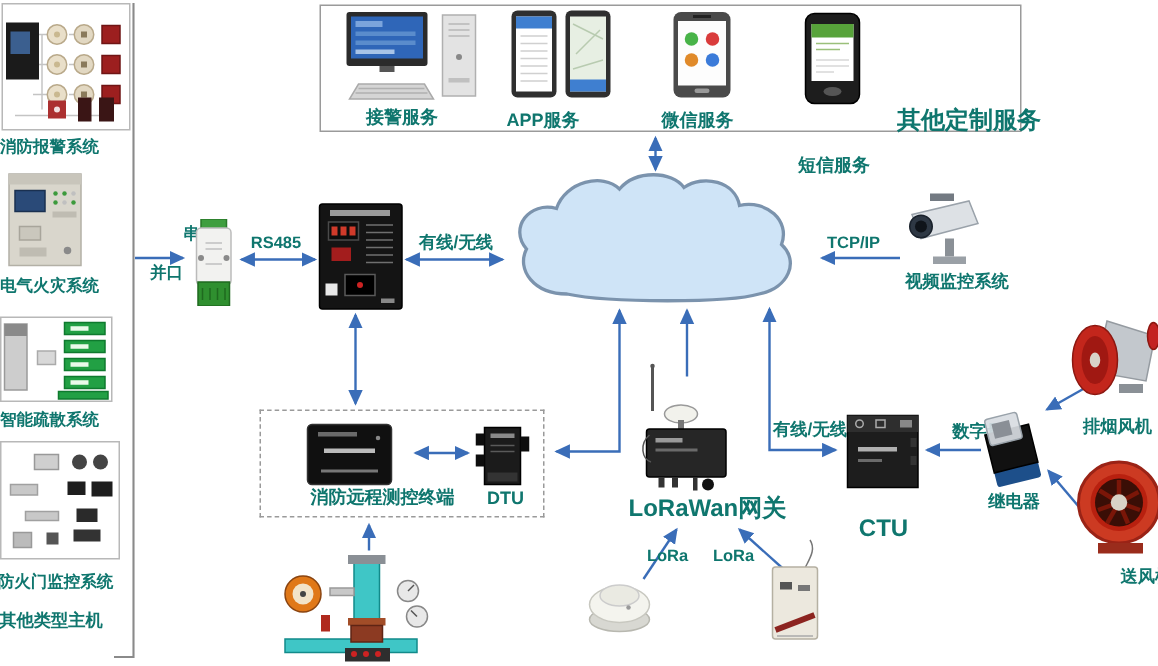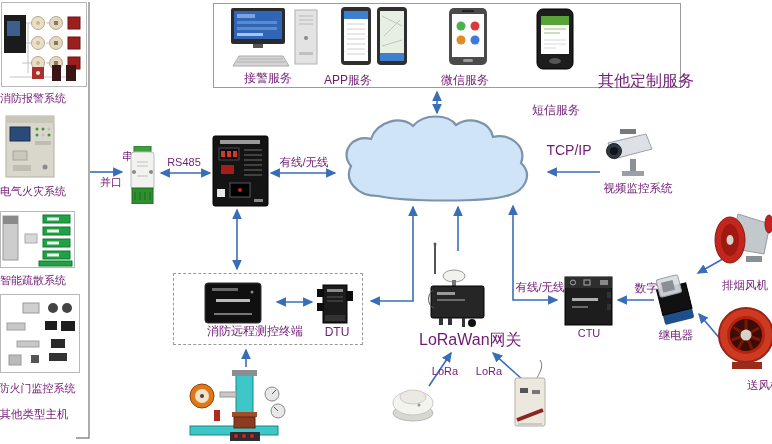--- a/index.html
+++ b/index.html
@@ -1,19 +1,19 @@
 <!DOCTYPE html>
 <html><head>
 <meta charset="utf-8">
 <style>
   html,body{margin:0;padding:0;background:#fff;}
   #canvas{position:relative;width:772px;height:444px;overflow:hidden;background:#fff;
           font-family:"Liberation Sans","DejaVu Sans",sans-serif;}
   .abs{position:absolute;}
-  .lbl{position:absolute;font-weight:400;color:#701a75;text-align:center;line-height:1.15;white-space:nowrap;}
+  .lbl{position:absolute;font-weight:700;color:#0f766e;text-align:center;line-height:1.15;white-space:nowrap;}
   .box{position:absolute;background:#fff;border:1px solid #b8b8b8;box-sizing:border-box;}
   .bigbox{position:absolute;border:1.5px solid #9a9a9a;box-sizing:border-box;background:#fff;}
   .dashbox{position:absolute;border:1.5px dashed #9a9a9a;box-sizing:border-box;}
   svg{display:block;}
 </style>
 </head>
 <body>
 
 <div id="canvas">
 
@@ -154,21 +154,21 @@
       <rect x="1" y="1" width="30" height="58" rx="4" fill="#2f2f2f"></rect>
       <rect x="4" y="5" width="24" height="50" fill="#ffffff"></rect>
       <rect x="4" y="5" width="24" height="8" fill="#3f7fd0"></rect>
       <path d="M7,18 H25 M7,23 H25 M7,28 H25 M7,33 H25 M7,38 H25 M7,43 H25 M7,48 H25" stroke="#d0d0d0"></path>
       <rect x="37" y="1" width="30" height="58" rx="4" fill="#2f2f2f"></rect>
       <rect x="40" y="5" width="24" height="50" fill="#e7efe3"></rect>
       <path d="M42,10 L62,20 M44,30 L60,14 M42,40 L62,34" stroke="#b8cbb0"></path>
       <rect x="40" y="47" width="24" height="8" fill="#3f7fd0"></rect>
     </svg>
   </div>
-  <span class="lbl" style="left:308px;top:74px;width:80px;font-size:12px;">APP服务</span>
+  <span class="lbl" style="left:322px;top:74px;width:80px;font-size:12px;">APP服务</span>
 
   <div class="abs" style="left:448px;top:7px;width:40px;height:60px;">
     <svg width="40" height="60" viewBox="0 0 40 60">
       <rect x="1" y="1" width="38" height="57" rx="5" fill="#4a4a4a"></rect>
       <rect x="4" y="7" width="32" height="43" fill="#fdfdfd"></rect>
       <rect x="14" y="3" width="12" height="2" fill="#222222"></rect>
       <circle cx="13" cy="19" r="4.5" fill="#48b348"></circle>
         <circle cx="27" cy="19" r="4.5" fill="#d93b3b"></circle>
       <circle cx="13" cy="33" r="4.5" fill="#e08a2a"></circle>
         <circle cx="27" cy="33" r="4.5" fill="#3b7bd9"></circle>
@@ -226,21 +226,21 @@
   </div>
 
   <span class="lbl" style="left:274px;top:156px;width:60px;font-size:11.5px;">有线/无线</span>
 
   <div class="abs" style="left:336px;top:112px;width:200px;height:98px;">
     <svg width="200" height="98" viewBox="0 0 200 98">
       <path d="M42,84 C20,84 8,68 15,54 C3,40 17,22 35,27 C41,9 66,3 77,14 C88,1 112,2 120,13 C133,4 154,9 157,25 C175,21 191,35 185,51 C197,62 190,80 170,84 C150,90 70,90 42,84 Z" fill="#cfe4f7" stroke="#7b93ad" stroke-width="2.2"></path>
     </svg>
   </div>
 
-  <span class="lbl" style="left:546px;top:142px;width:46px;font-size:14px;">TCP/IP</span>
+  <span class="lbl" style="left:546px;top:156px;width:46px;font-size:11px;">TCP/IP</span>
 
   <div class="abs" style="left:600px;top:127px;width:64px;height:52px;">
     <svg width="64" height="52" viewBox="0 0 64 52">
       <rect x="20" y="2" width="16" height="5" fill="#737a82"></rect>
       <polygon points="8,16 46,7 52,22 14,32" fill="#dde1e5" stroke="#9aa2aa"></polygon>
       <circle cx="14" cy="24" r="7.5" fill="#2e3844" stroke="#1a222c"></circle>
       <circle cx="14" cy="24" r="4" fill="#0f141a"></circle>
       <rect x="30" y="32" width="6" height="12" fill="#8a9096"></rect>
       <rect x="22" y="44" width="22" height="5" fill="#9aa0a6"></rect>
     </svg>
@@ -322,21 +322,21 @@
       <rect x="1" y="1" width="47" height="11" fill="#2e2e2e"></rect>
       <circle cx="9" cy="6.5" r="2.5" fill="none" stroke="#aaaaaa"></circle>
       <rect x="20" y="4" width="6" height="5" fill="none" stroke="#aaaaaa"></rect>
       <rect x="36" y="4" width="8" height="5" fill="#888888"></rect>
       <rect x="8" y="22" width="26" height="3" fill="#b0b0b0"></rect>
       <rect x="8" y="30" width="16" height="2" fill="#6a6a6a"></rect>
       <rect x="43" y="16" width="4" height="6" fill="#333333"></rect>
         <rect x="43" y="28" width="4" height="6" fill="#333333"></rect>
     </svg>
   </div>
-  <span class="lbl" style="left:572px;top:327px;width:34px;font-size:11px;">CTU</span>
+  <span class="lbl" style="left:572px;top:344px;width:34px;font-size:16px;">CTU</span>
 
   <span class="lbl" style="left:613px;top:282px;width:44px;font-size:11.5px;margin-left:17px;">数字量</span>
 
   <div class="abs" style="left:652px;top:272px;width:46px;height:56px;">
     <svg width="46" height="56" viewBox="0 0 46 56">
       <g transform="rotate(-14 23 30)">
         <rect x="8" y="38" width="30" height="12" rx="2" fill="#1d4f8a"></rect>
         <rect x="8" y="14" width="30" height="26" fill="#111111" stroke="#000"></rect>
         <rect x="10" y="4" width="22" height="18" rx="2" fill="#d8dce2" fill-opacity="0.92" stroke="#99a2aa"></rect>
         <rect x="14" y="8" width="12" height="10" fill="#8a8f96"></rect>

